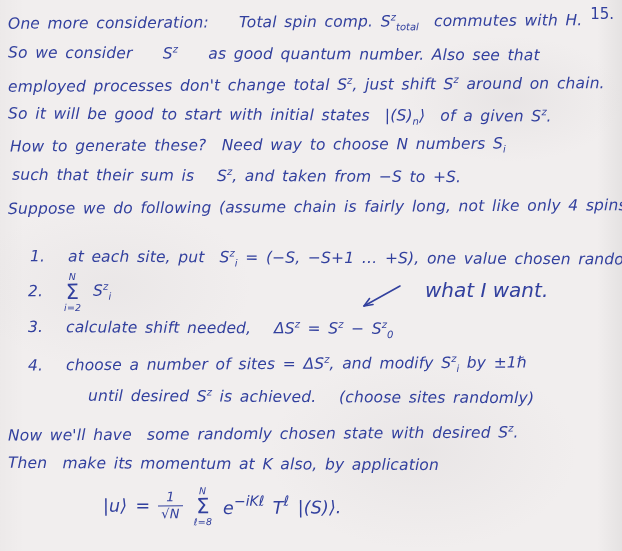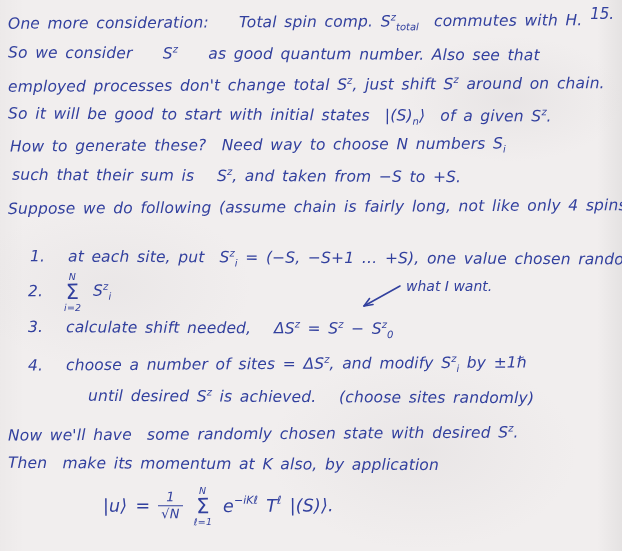--- a/index.html
+++ b/index.html
@@ -50,38 +50,37 @@
   .frac {
     display: inline-flex;
     flex-direction: column;
     align-items: center;
     line-height: 1.15;
     vertical-align: middle;
     font-size: 13px;
   }
   .frac .den { border-top: 1.4px solid var(--ink); padding: 1px 3px 0 3px; }
   .eq { display: flex; align-items: center; gap: 8px; font-size: 17.5px; }
-  .eq sup { font-size: 11px; vertical-align: 8px; }
+  .eq sup { font-size: 14px; vertical-align: 8px; }
   .pagenum {
     position: absolute;
     top: 5px;
     right: 8px;
-    font-style: italic;
     font-size: 15px;
     color: var(--ink);
   }
   .annotation {
     position: absolute;
     top: 278px;
     left: 358px;
     display: flex;
     align-items: flex-start;
-    gap: 4px;
+    gap: 23px;
     font-style: italic;
-    font-size: 14px;
+    font-size: 20px;
     color: var(--ink);
   }
   .annotation svg { margin-top: 5px; }
   .annotation .ann-text { white-space: nowrap; }
 </style>
 </head>
 <body>
 
 <div class="paper">
 
@@ -131,18 +130,18 @@
 
   <div class="line eq j1" style="top:486px;left:103px">
     <span>|u⟩ =</span>
     <span class="frac">
       <span class="num">1</span>
       <span class="den">√N</span>
     </span>
     <span class="sum">
       <span class="sum-top">N</span>
       <span class="sum-sym">Σ</span>
-      <span class="sum-bot">ℓ=1</span>
+      <span class="sum-bot">ℓ=8</span>
     </span>
     <span>e<sup>−iKℓ</sup> T<sup>ℓ</sup> |(S)⟩.</span>
   </div>
 
 </div>
 
 </body></html>

